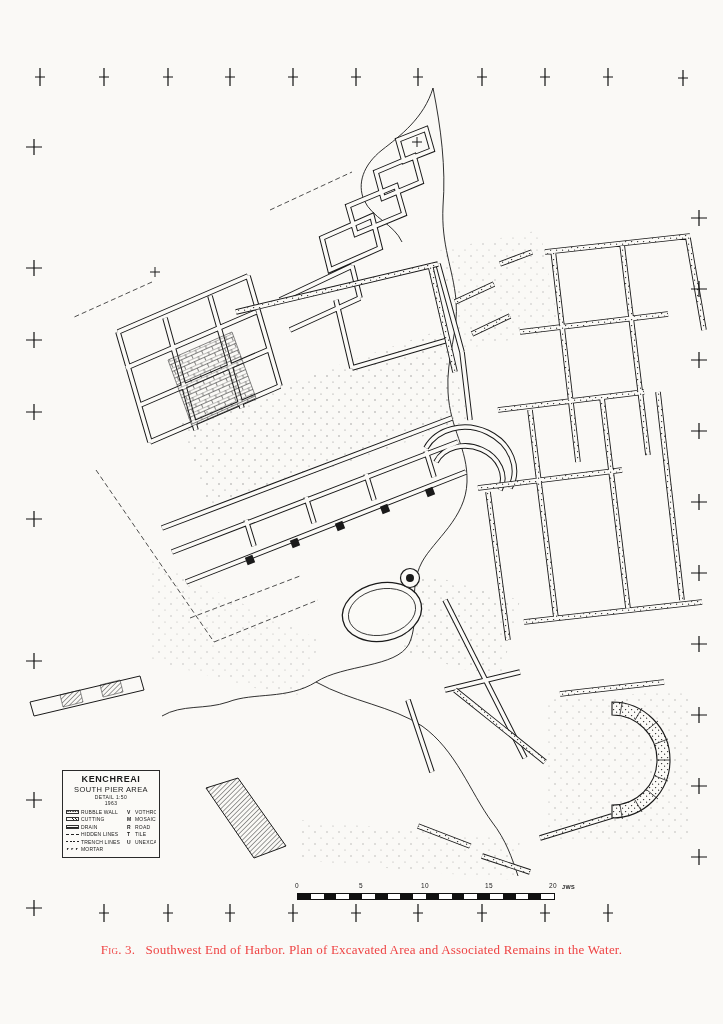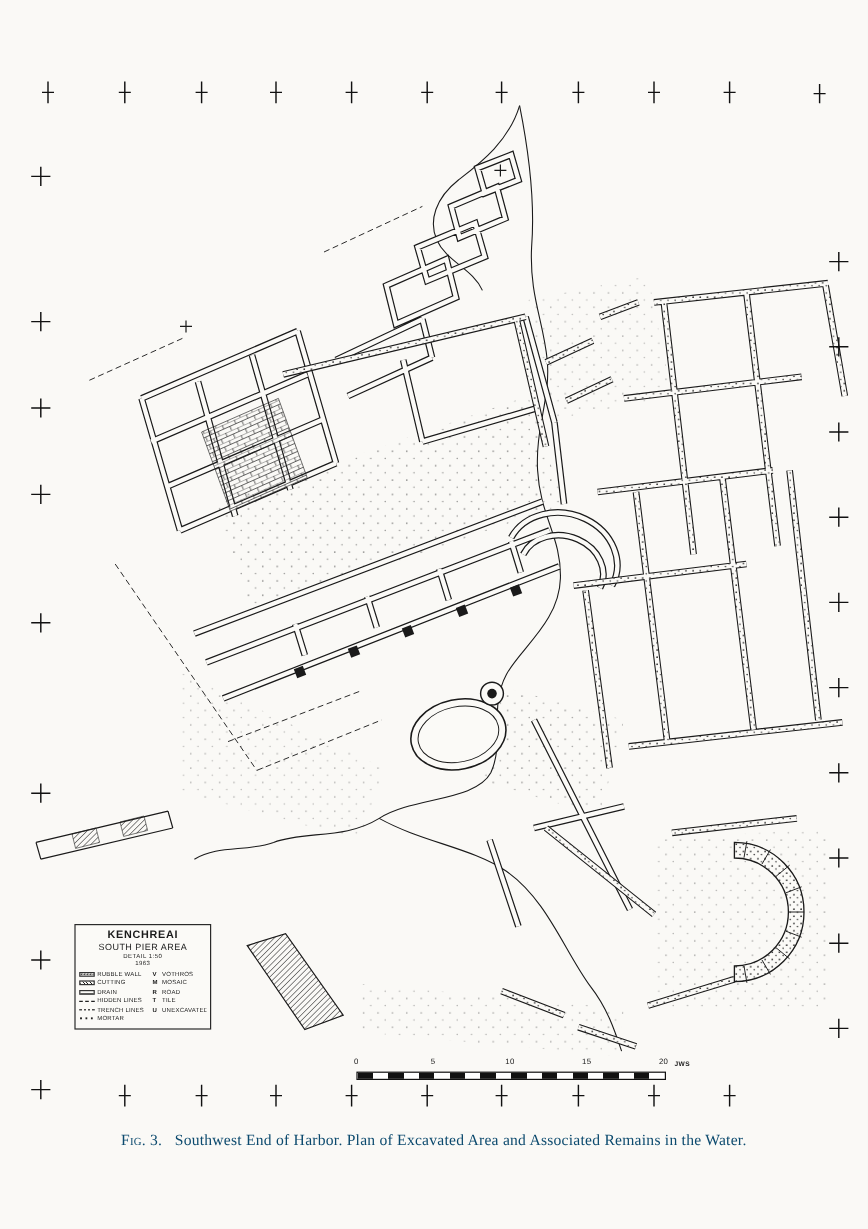--- a/index.html
+++ b/index.html
@@ -9,21 +9,21 @@
     font-family:"Liberation Sans",sans-serif;
     position:relative;
     color:#1a1a1a;
     overflow:hidden;
   }
   .page{position:absolute;inset:0;background:#faf9f6;}
   svg{position:absolute;inset:0;}
 
   
   .legend{
-    position:absolute;left:62px;top:770px;width:114px;
+    position:absolute;left:62px;top:770px;width:98px;
     border:1px solid #2a2a2a;background:#fbfaf7;
     padding:3px 3px 4px 3px;box-sizing:border-box;
   }
   .lg-title{font-weight:bold;font-size:9px;letter-spacing:.6px;text-align:center;line-height:11px;}
   .lg-sub{font-weight:normal;font-size:7.5px;letter-spacing:.4px;text-align:center;line-height:9px;}
   .lg-detail,.lg-year{font-size:5px;letter-spacing:.4px;text-align:center;line-height:6px;}
   .lg-items{margin-top:3px;}
   .lg-row{display:flex;align-items:center;gap:2px;margin:1.4px 0;font-size:5px;line-height:6px;}
   .lg-label{flex:0 0 44px;letter-spacing:.2px;white-space:nowrap;overflow:hidden;}
   .lg-key{flex:0 0 6px;font-weight:bold;}
@@ -43,21 +43,21 @@
   .sc-bar{
     position:absolute;left:7px;top:11px;width:256px;height:5px;
     border:1px solid #111;box-sizing:content-box;
     background:repeating-linear-gradient(90deg,#111 0 12.8px,#fff 12.8px 25.6px);
   }
 
   
   .caption{
     position:absolute;left:0;top:942px;width:100%;
     text-align:center;font-family:"Liberation Serif",serif;
-    font-size:13px;color:#0c4a6e;letter-spacing:.2px;
+    font-size:13px;color:#ef4444;letter-spacing:.2px;
   }
   .caption .fig{font-variant:small-caps;}
 </style>
 </head>
 <body>
 
 <div class="page">
 
   <svg viewBox="0 0 723 1024" width="723" height="1024">
     <defs>

